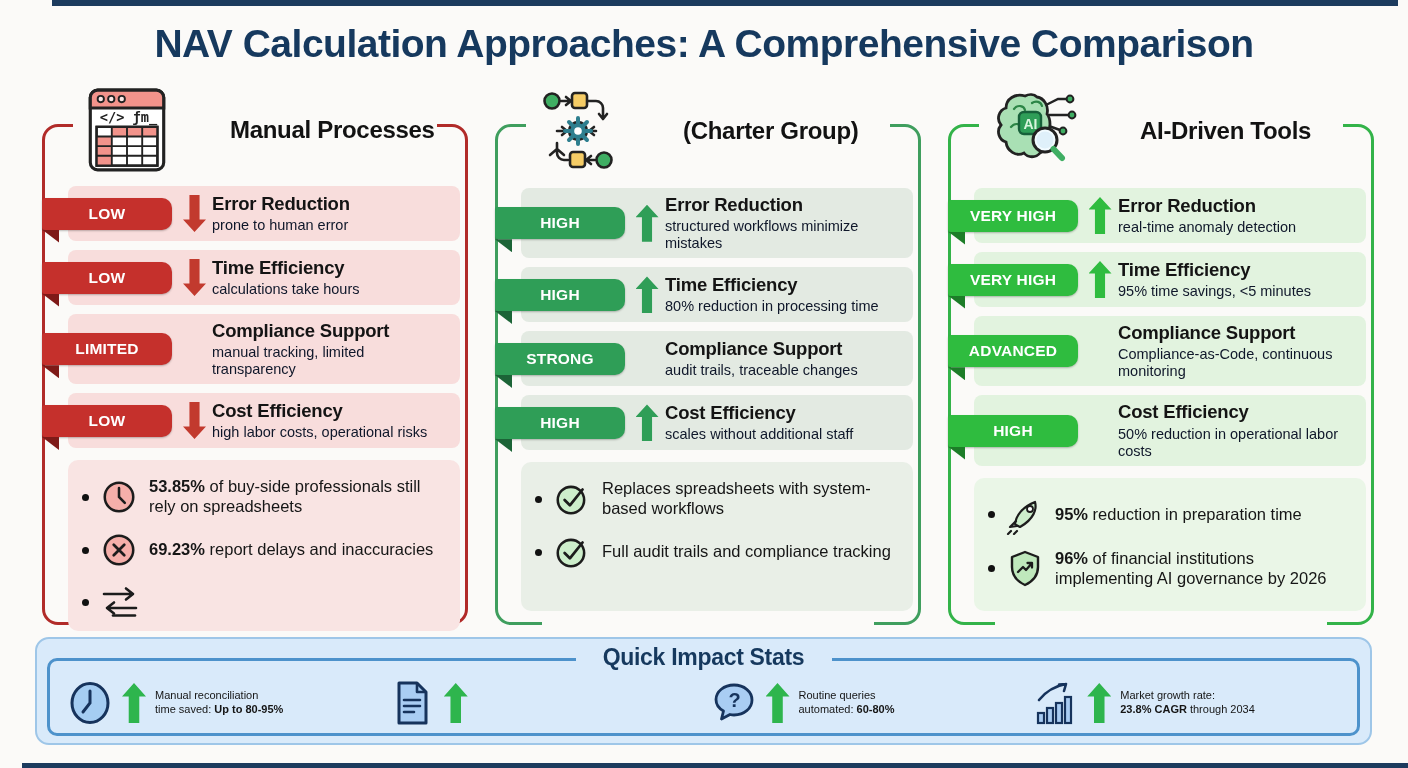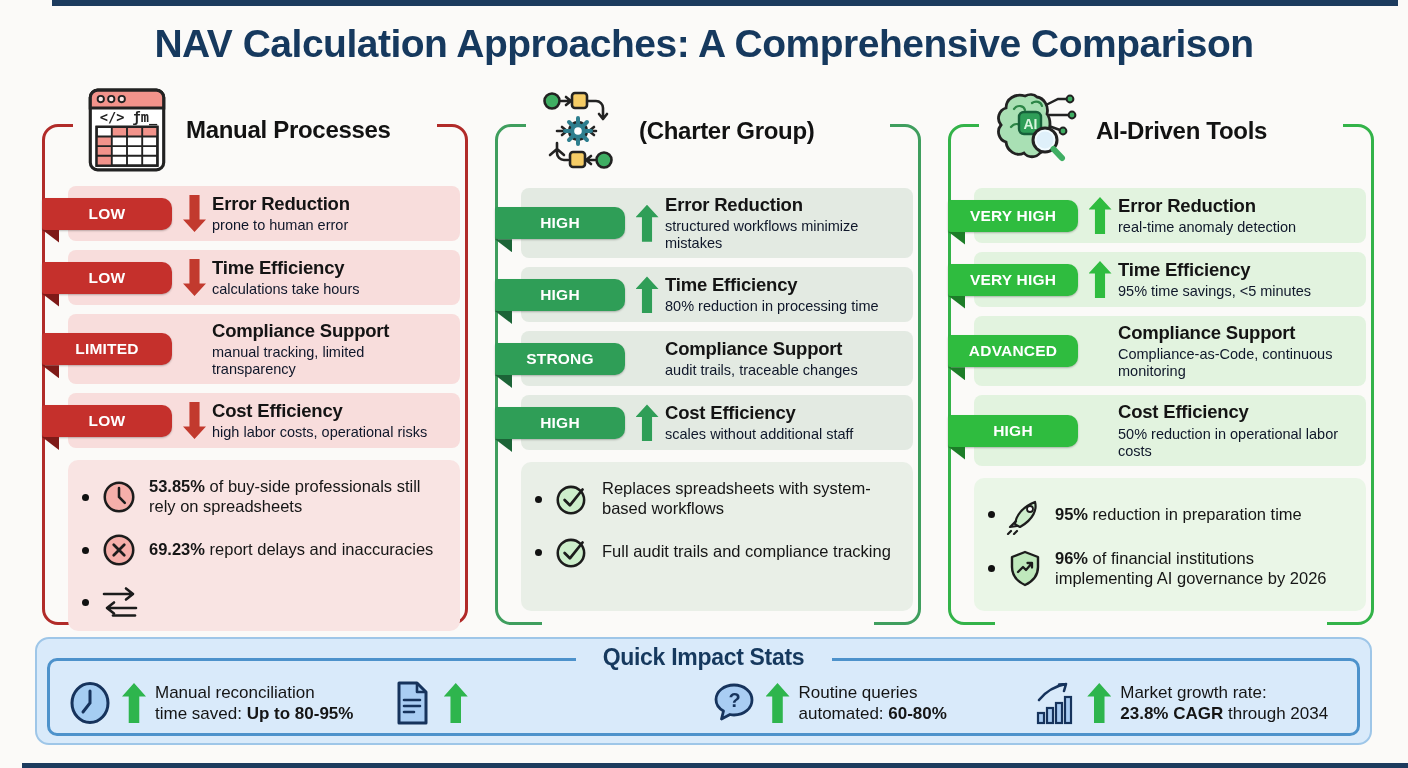--- a/index.html
+++ b/index.html
@@ -26,21 +26,21 @@
     border:3px solid var(--bracket); border-radius:16px; pointer-events:none; }
   .bracket::before { content:''; position:absolute; top:-3px; left:28px; right:28px; height:3px; background:#fbfaf8; }
   .bracket::after  { content:''; position:absolute; bottom:-3px; left:44px; right:44px; height:3px; background:#fbfaf8; }
 
   .theme-red    { --card:#f8dddc; --panel:#f9e4e3; --badge:#c5302c; --badge-dark:#7e1a18; --arrow:#c23a2e; --bracket:#b12b29; }
   .theme-green  { --card:#e3eae2; --panel:#e9efe7; --badge:#2f9e57; --badge-dark:#1c6437; --arrow:#2f9e57; --bracket:#3f9e5e; }
   .theme-bright { --card:#e2f3df; --panel:#eaf6e7; --badge:#2fbc3f; --badge-dark:#1d7d28; --arrow:#2fbc3f; --bracket:#33b349; }
 
   .col-header { display:flex; align-items:center; gap:18px; padding-left:44px; height:90px; position:relative; z-index:2; }
   .col-header .hicon { flex:0 0 82px; height:88px; display:flex; align-items:center; justify-content:center; }
-  .col-title { font-size:24px; font-weight:bold; letter-spacing:-0.3px; line-height:1.15; color:#121212; }
+  .col-title { font-size:24px; font-weight:bold; letter-spacing:-0.3px; line-height:1.15; color:#121212;margin-left:44px; }
   .col-title .l2:empty { display:none; }
 
   .rows { position:relative; z-index:1; margin:12px 8px 0 26px; display:flex; flex-direction:column; gap:9px; }
   .row { background:var(--card); border-radius:8px; min-height:55px;
     display:flex; align-items:center; padding:6px 8px 6px 0; }
   .badge-wrap { flex:0 0 108px; position:relative; }
   .badge { position:relative; margin-left:-26px; min-width:130px; display:inline-block;
     background:var(--badge); color:#fff; font-weight:bold; font-size:15.5px; letter-spacing:0.2px;
     text-align:center; padding:7px 10px; border-radius:3px 10px 10px 3px;
     box-shadow:0 1px 2px rgba(0,0,0,0.25); }
@@ -70,21 +70,21 @@
   .impact-inner::before { content:''; position:absolute; top:-3px; left:calc(50% - 128px);
     width:256px; height:3px; background:#d9eafa; }
   .impact-title { position:absolute; top:5px; left:0; right:0; text-align:center;
     font-size:23px; font-weight:bold; color:#16395e; letter-spacing:-0.3px; z-index:2; }
   .impact-items { position:absolute; top:32px; left:30px; right:16px; bottom:8px;
     display:flex; align-items:center; }
   .impact-item { flex:1; display:flex; align-items:center; gap:9px; }
   .impact-item .sicon { flex:0 0 46px; display:flex; justify-content:center; }
   .up-green { width:24px; height:40px; background:#2eb54d; flex:0 0 24px;
     clip-path:polygon(50% 0,100% 34%,72% 34%,72% 100%,28% 100%,28% 34%,0 34%); }
-  .impact-text { font-size:17px; line-height:1.25; color:#151515; }
+  .impact-text { font-size:11px; line-height:1.25; color:#151515; }
   .impact-text .b { font-weight:bold; }
 </style>
 </head>
 <body>
 
 <div class="edge-strip top"></div>
 
 <h1 class="main-title">NAV Calculation Approaches: A Comprehensive Comparison</h1>
 
 <div class="columns">

